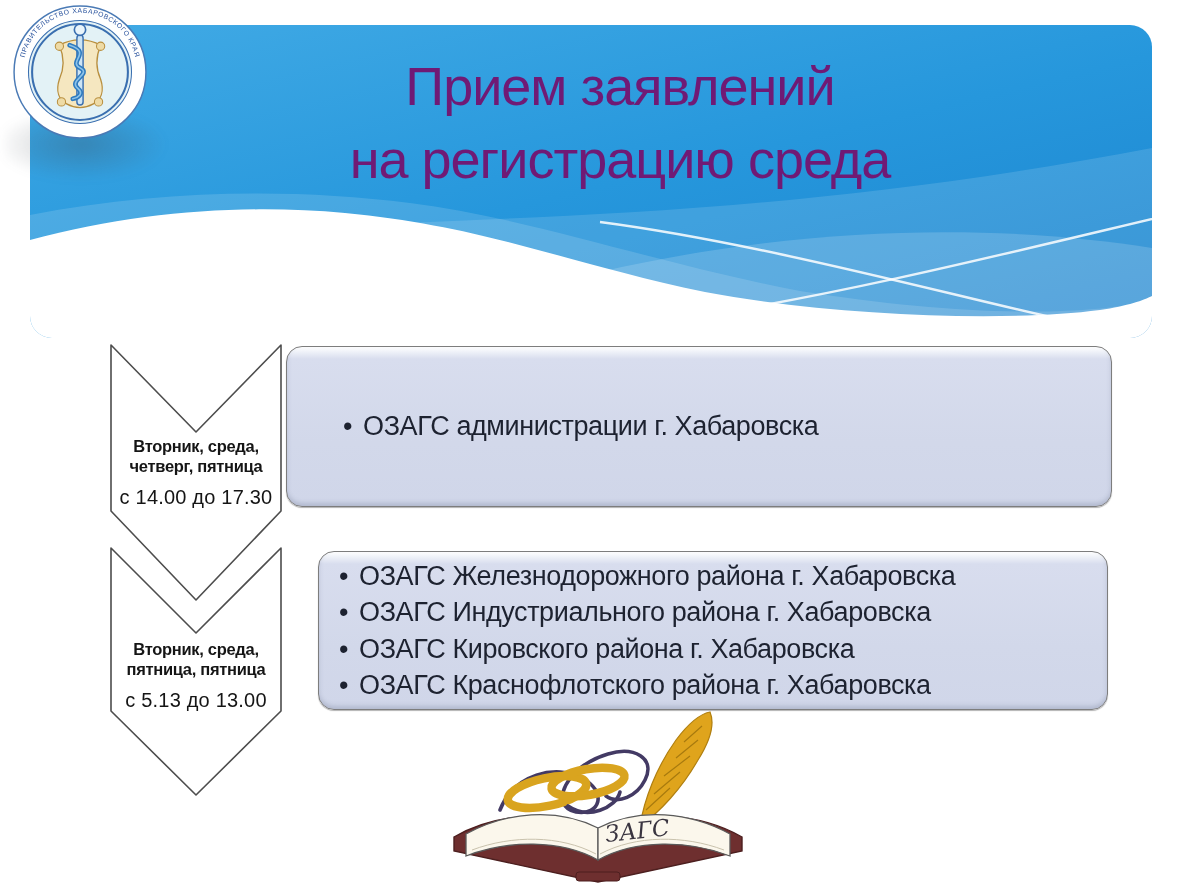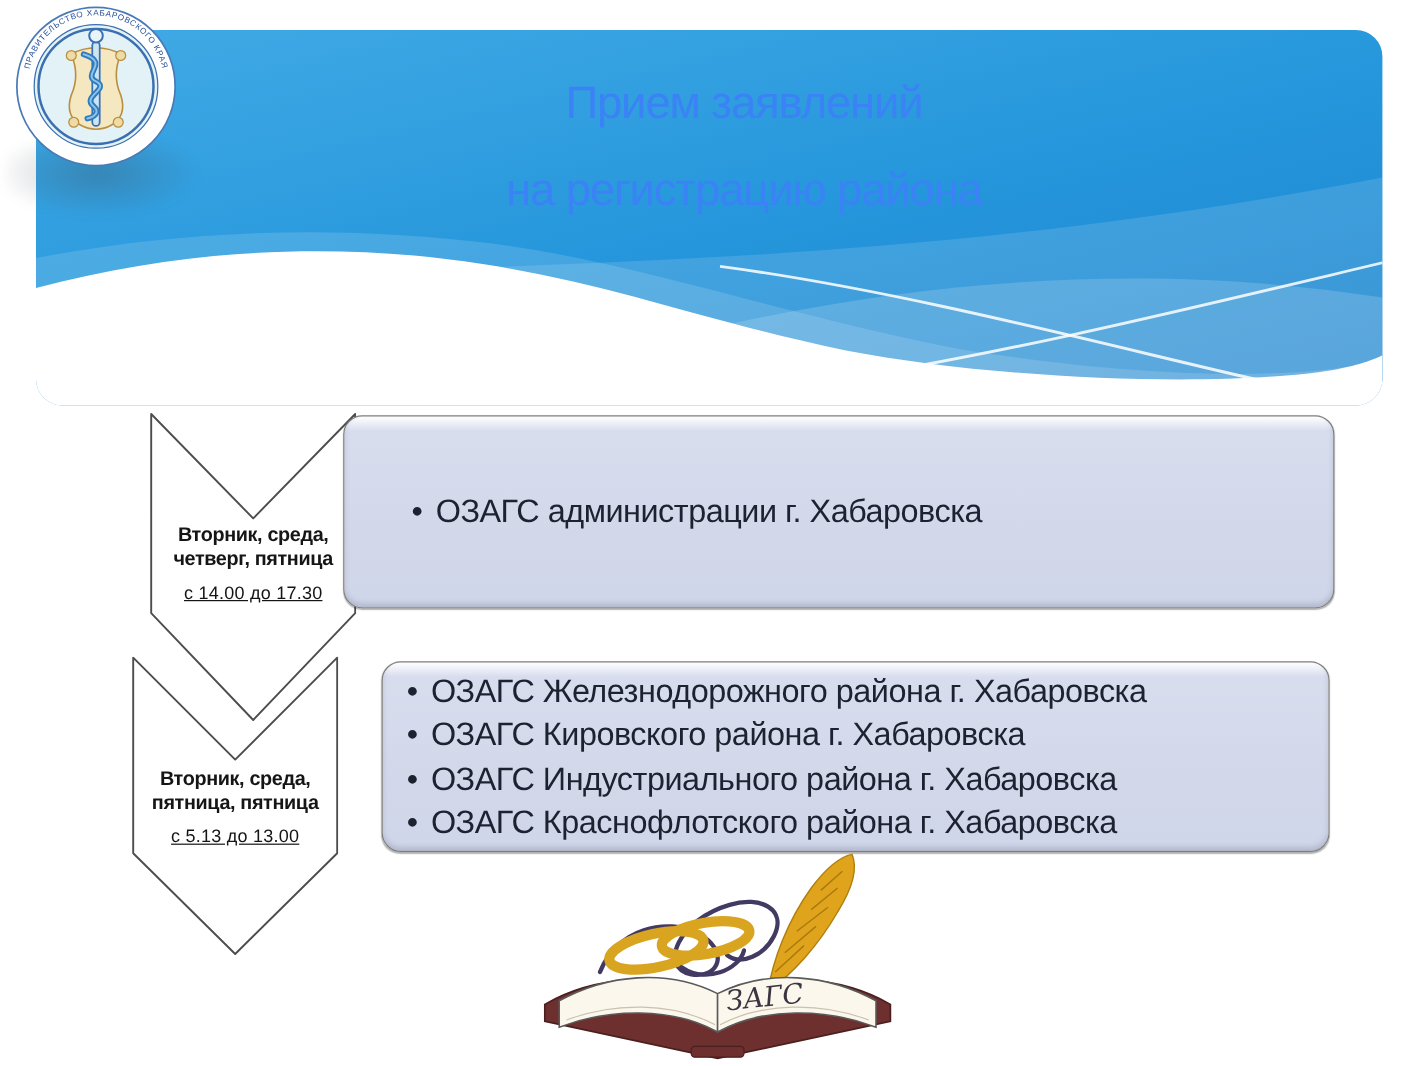--- a/index.html
+++ b/index.html
@@ -3,34 +3,34 @@
 <meta charset="utf-8">
 <style>
   html,body{margin:0;padding:0;background:#ffffff;}
   body{width:1185px;height:888px;position:relative;overflow:hidden;
        font-family:"Liberation Sans",sans-serif;}
   .slide{position:absolute;inset:0;background:#ffffff;}
 
   
   .header-svg{position:absolute;left:0;top:0;}
   .title{position:absolute;left:200px;top:50px;width:840px;text-align:center;
-         color:#3b82f6;font-size:38px;line-height:73px;font-weight:400;
+         color:#701a75;font-size:54px;line-height:73px;font-weight:400;
          letter-spacing:-1px;}
   
   .logo{position:absolute;left:12px;top:4px;width:136px;height:136px;}
   .logo-shadow{position:absolute;left:4px;top:118px;width:170px;height:66px;
         background:radial-gradient(ellipse at 45% 40%,rgba(60,70,80,.30),rgba(60,70,80,0) 65%);
         filter:blur(4px);}
 
   
   .chevron{position:absolute;width:172px;height:258px;}
   .chevron svg{position:absolute;inset:0;}
   .chev-text{position:absolute;top:92px;left:4px;right:4px;text-align:center;color:#151515;}
   .chev-days{font-weight:bold;font-size:16.5px;line-height:20px;letter-spacing:-0.3px;}
-  .chev-time{margin-top:10px;font-size:15px;text-decoration:underline;letter-spacing:0.2px;}
+  .chev-time{margin-top:10px;font-size:20px;letter-spacing:0.2px;}
 
   
   .panel{position:absolute;left:286px;width:788px;border:1.6px solid #7d7d7d;
          border-radius:16px;
          background:linear-gradient(180deg,#ffffff 0px,#eef1f8 5px,#d8ddee 12px,#d2d8ea 60%,#d0d6e9 100%);
          box-shadow:inset 0 -3px 4px rgba(110,120,145,.30), 0 1px 1px rgba(0,0,0,.30);}
   .panel ul{list-style:none;margin:0;padding:0 24px 0 20px;height:100%;
             display:flex;flex-direction:column;justify-content:center;}
   .panel li{font-size:27px;line-height:36.5px;color:#1d2230;letter-spacing:-0.4px;
             white-space:nowrap;}
@@ -61,21 +61,21 @@
       <path fill="rgba(255,255,255,0.16)" d="M380,338 C680,226 950,216 1152,248 L1152,338 Z"></path>
       <path fill="rgba(255,255,255,0.14)" d="M30,215 C160,190 290,188 410,203 C530,218 650,262 800,291 C950,315 1080,318 1152,300 L1152,338 L30,338 Z"></path>
       <path fill="none" stroke="#ffffff" stroke-width="2.4" opacity="0.85" d="M600,222 C760,243 950,295 1055,318"></path>
       <path fill="none" stroke="#ffffff" stroke-width="2.4" opacity="0.85" d="M688,318 C850,293 1020,250 1190,210"></path>
       <path fill="#ffffff" d="M30,240 C140,211 245,204 345,213 C490,227 565,263 705,292 C825,315 1000,323 1100,310 C1128,306 1144,300 1152,296 L1152,345 L30,345 Z"></path>
     </g>
   </svg>
 
   <div class="title">
     <div>Прием заявлений</div>
-    <div>на регистрацию района</div>
+    <div>на регистрацию среда</div>
   </div>
 
   <div class="logo-shadow"></div>
   <div class="logo">
     <svg width="136" height="136" viewBox="0 0 132 132">
       <circle cx="66" cy="66" r="64" fill="#ffffff" stroke="#4a7ab5" stroke-width="1.4"></circle>
       <defs>
         <path id="arcTop" d="M12,74 A55,55 0 1 1 120,74"></path>
         <path id="arcBot" d="M16,70 A52,52 0 0 0 116,70"></path>
       </defs>
@@ -92,21 +92,21 @@
       <circle cx="86" cy="41" r="4" fill="#eedba6" stroke="#b98f3e" stroke-width="1"></circle>
       <circle cx="48" cy="95" r="4" fill="#eedba6" stroke="#b98f3e" stroke-width="1"></circle>
       <circle cx="84" cy="95" r="4" fill="#eedba6" stroke="#b98f3e" stroke-width="1"></circle>
       <rect x="63" y="30" width="6" height="68" rx="3" fill="#cde4f4" stroke="#3a6fb0" stroke-width="1.4"></rect>
       <circle cx="66" cy="25" r="5.5" fill="#e9f4fa" stroke="#3a6fb0" stroke-width="1.6"></circle>
       <path fill="none" stroke="#2f7bbf" stroke-width="4.6" stroke-linecap="round" d="M56,40 C78,47 54,56 66,62 C78,68 54,74 64,82 C70,87 64,91 59,92"></path>
       <path fill="none" stroke="#8ec3e8" stroke-width="1.6" stroke-linecap="round" d="M56,40 C78,47 54,56 66,62 C78,68 54,74 64,82 C70,87 64,91 59,92"></path>
     </svg>
   </div>
 
-  <div class="chevron" style="left:110px;top:344px;margin-left:15px;">
+  <div class="chevron" style="left:110px;top:344px;">
     <svg width="172" height="258" viewBox="0 0 172 258">
       <polygon points="1,1 86,88 171,1 171,167 86,256 1,167" fill="#ffffff" stroke="#4d4d4d" stroke-width="1.6" stroke-linejoin="round"></polygon>
     </svg>
     <div class="chev-text">
       <div class="chev-days">Вторник, среда, четверг, пятница</div>
       <div class="chev-time">с 14.00 до 17.30</div>
     </div>
   </div>
 
   <div class="panel" style="top:346px;height:159px;padding-left:36px;">
@@ -123,22 +123,22 @@
     <div class="chev-text">
       <div class="chev-days">Вторник, среда, пятница, пятница</div>
       <div class="chev-time">с 5.13 до 13.00</div>
     </div>
   </div>
 
   <div class="panel" style="top:551px;height:157px;margin-left:32px;">
     <ul>
 
     <li>ОЗАГС Железнодорожного района г. Хабаровска</li>
+        <li>ОЗАГС Индустриального района г. Хабаровска</li>
         <li>ОЗАГС Кировского района г. Хабаровска</li>
-        <li>ОЗАГС Индустриального района г. Хабаровска</li>
         <li>ОЗАГС Краснофлотского района г. Хабаровска</li>
       </ul>
   </div>
 
   <div class="book-art">
     <svg width="300" height="178" viewBox="0 0 300 178">
 
       <path fill="none" stroke="#433a64" stroke-width="3.6" stroke-linecap="round" d="M52,102 C66,66 108,56 134,70 C160,84 152,108 128,104 C100,98 118,58 160,46 C186,38 208,50 197,72 C189,88 170,97 158,88"></path>
 
       <g fill="none" stroke="#d9a41f" stroke-width="8.5">

